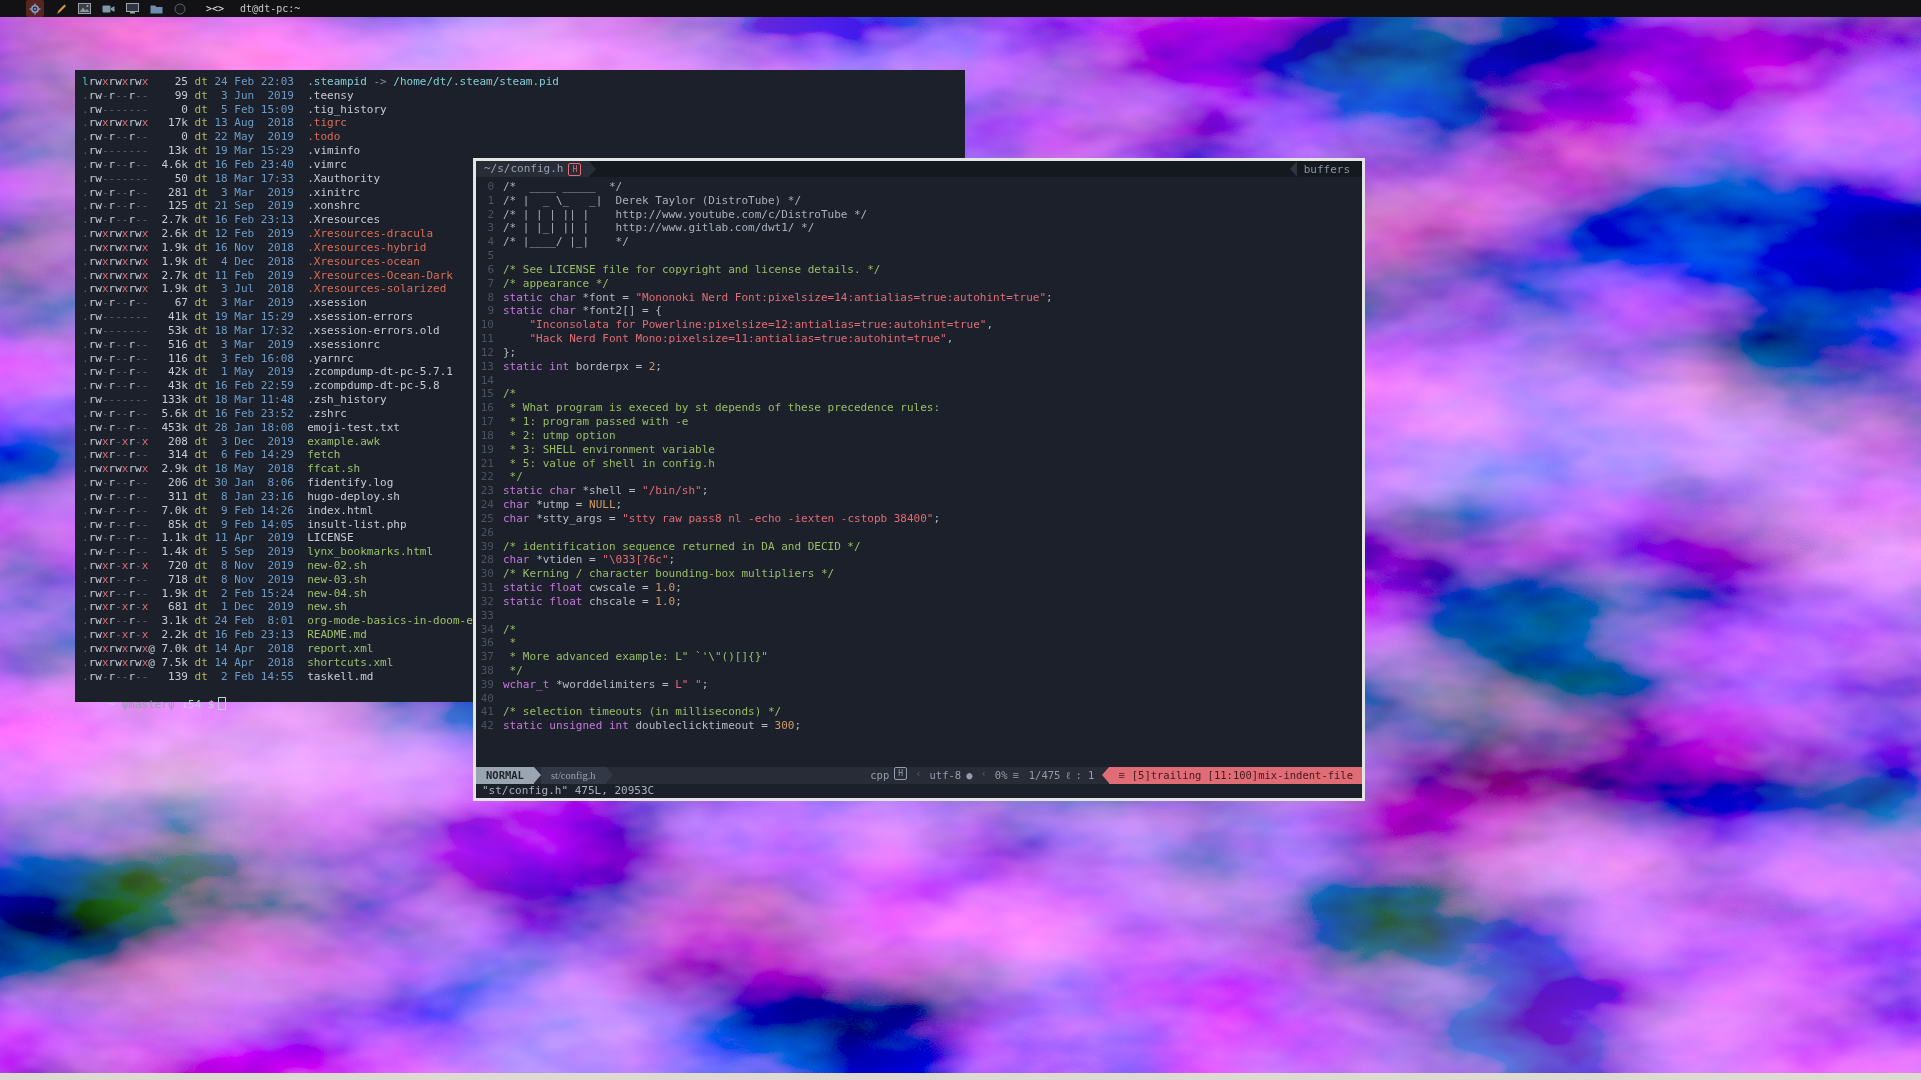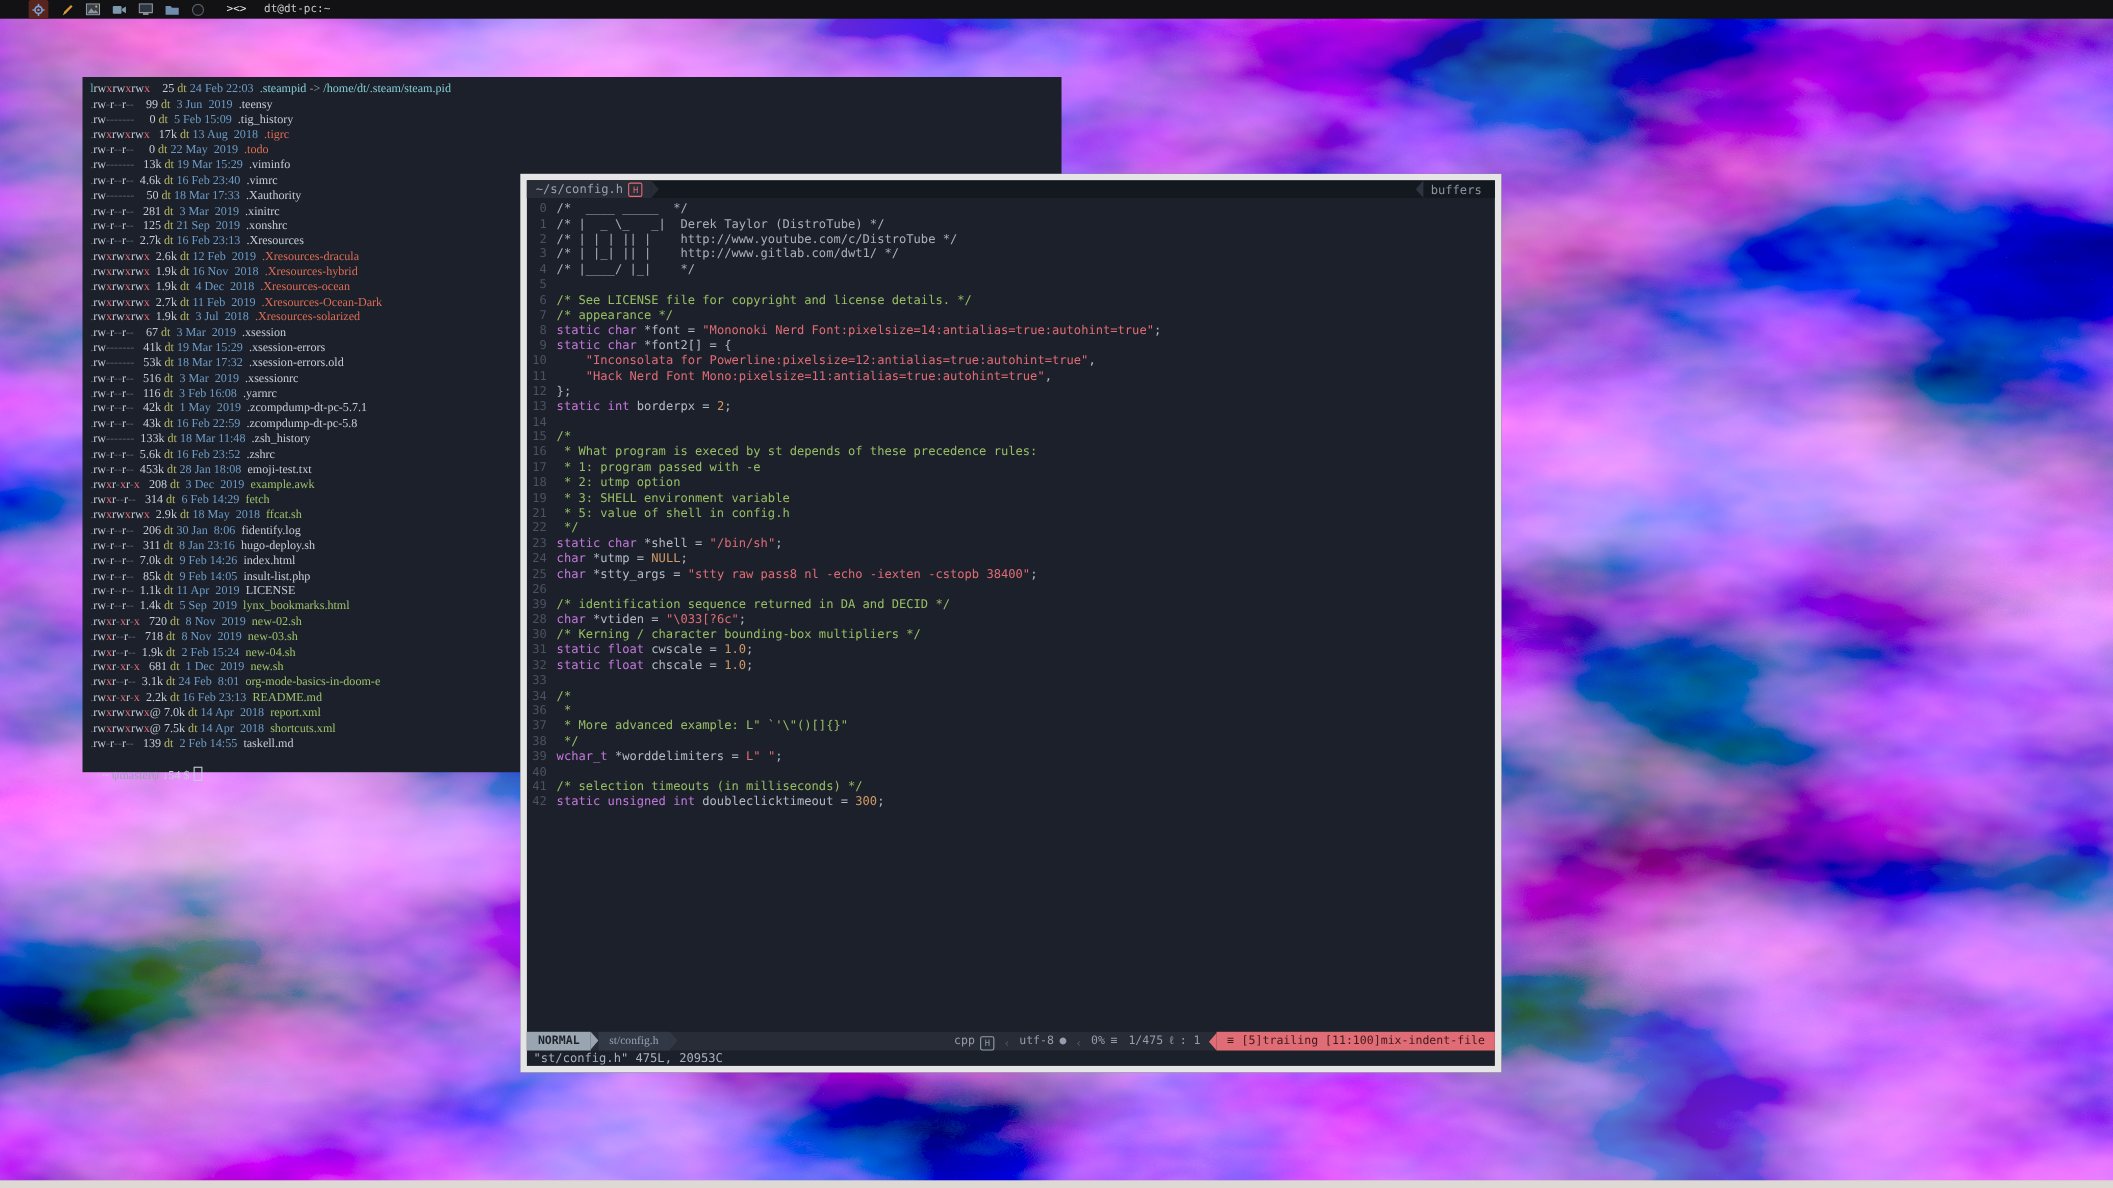--- a/index.html
+++ b/index.html
@@ -29,31 +29,31 @@
   .tray{display:inline-flex;align-items:center;justify-content:center;height:15px;}
   .tray.active{background:#57251e;border-radius:2px;padding:1px 3px;}
   .bar-glyph{margin-left:20px;color:#e9e9e9;letter-spacing:0;}
   .bar-title{margin-left:16px;color:#c8c8c8;}
   
   .term{
     position:absolute;left:75px;top:70px;width:890px;height:632px;
     background:#1b202a;z-index:2;box-sizing:border-box;padding:5px 0 0 7px;
     font-size:11px;
   }
-  .trow{height:13.83px;line-height:13.83px;white-space:pre;font-family:Liberation Serif, serif;}
+  .trow{height:13.83px;line-height:13.83px;white-space:pre;}
   .p-light{color:#c6ccd6}.p-dim{color:#596070}.p-x{color:#e06c75}.p-l{color:#56b6c2}
   .c-size{color:#c6ccd6}.c-owner{color:#b4b764}.c-date{color:#6d9bc5}.c-arrow{color:#89909e}.c-sp{color:#c6ccd6}
   .n-plain{color:#c6ccd6}.n-green{color:#9dc06a}.n-orange{color:#dc6d54}.n-link{color:#84ccd4}
   .promptline{margin-top:0;}
   .pr-path{color:#c6ccd6}.pr-branch{color:#93a0b2}.pr-behind{color:#c6ccd6}.pr-symbol{color:#c6ccd6}
   .cursor-hollow{display:inline-block;width:6px;height:11px;border:1px solid #c6ccd6;vertical-align:-2px;margin-left:4px;}
   
   .vim{
-    position:absolute;left:473px;top:158px;width:892px;height:817px;
-    background:#1b202a;z-index:3;box-sizing:border-box;border:6px solid #e5e5e5;
+    position:absolute;left:473px;top:158px;width:892px;height:643px;
+    background:#1b202a;z-index:3;box-sizing:border-box;border:3px solid #e5e5e5;
     display:flex;flex-direction:column;font-size:11px;
   }
   .bufferline{height:16px;background:#14181f;display:flex;align-items:center;flex:0 0 auto;}
   .buftab{background:#272c36;color:#99a2b1;padding:0 8px;height:16px;line-height:16px;display:flex;align-items:center;}
   .tri{width:0;height:0;}
   .tri.buftab-r{border-top:8px solid transparent;border-bottom:8px solid transparent;border-left:7px solid #272c36;}
   .buf-right{margin-left:auto;display:flex;align-items:center;color:#8b94a3;padding-right:12px;}
   .tri.buf-l{border-top:8px solid transparent;border-bottom:8px solid transparent;border-right:7px solid #2e3440;margin-right:7px;}
   .codearea{flex:1 1 auto;padding-top:3px;overflow:hidden;}
   .crow{height:13.84px;line-height:13.84px;white-space:pre;}
@@ -63,21 +63,21 @@
     display:inline-block;width:11px;height:11px;line-height:11px;text-align:center;
     border:1px solid currentColor;border-radius:2px;font-size:8px;margin-left:5px;vertical-align:-1px;
   }
   .buf-hicon{color:#e06c75;}
   .statusline{height:17px;background:#272c36;display:flex;align-items:stretch;flex:0 0 auto;font-size:10.5px;}
   .mode-chip{background:#9aa5b2;color:#1e222a;padding:0 10px;line-height:17px;font-weight:bold;}
   .tri.mode-r{border-top:8.5px solid transparent;border-bottom:8.5px solid transparent;border-left:7px solid #9aa5b2;}
   .file-chip{background:#323845;color:#9aa3b2;padding:0 10px;line-height:17px;font-family:Liberation Serif, serif;}
   .tri.file-r{border-top:8.5px solid transparent;border-bottom:8.5px solid transparent;border-left:7px solid #323845;}
   .flex1{flex:1}
-  .sright{display:flex;align-items:flex-end;color:#949daf;margin-left:48px;}
+  .sright{display:flex;align-items:flex-start;color:#949daf;margin-left:48px;}
   .sright .itm{line-height:17px;}
   .ssep{color:#555e6b;margin:0 8px;}
   .sgap{width:10px;}
   .tri.warn-l{border-top:8.5px solid transparent;border-bottom:8.5px solid transparent;border-right:7px solid #e06c75;margin-left:8px;}
   .warn-chip{background:#e06c75;color:#42191d;line-height:17px;padding:0 9px;display:flex;gap:7px;}
   .cmdline{flex:0 0 auto;height:14px;line-height:13px;color:#a9b1be;padding-left:6px;}
   
   .bottombar{position:absolute;left:0;bottom:0;width:100%;height:7px;background:#ded9d3;z-index:6;}
 </style>
 </head>

